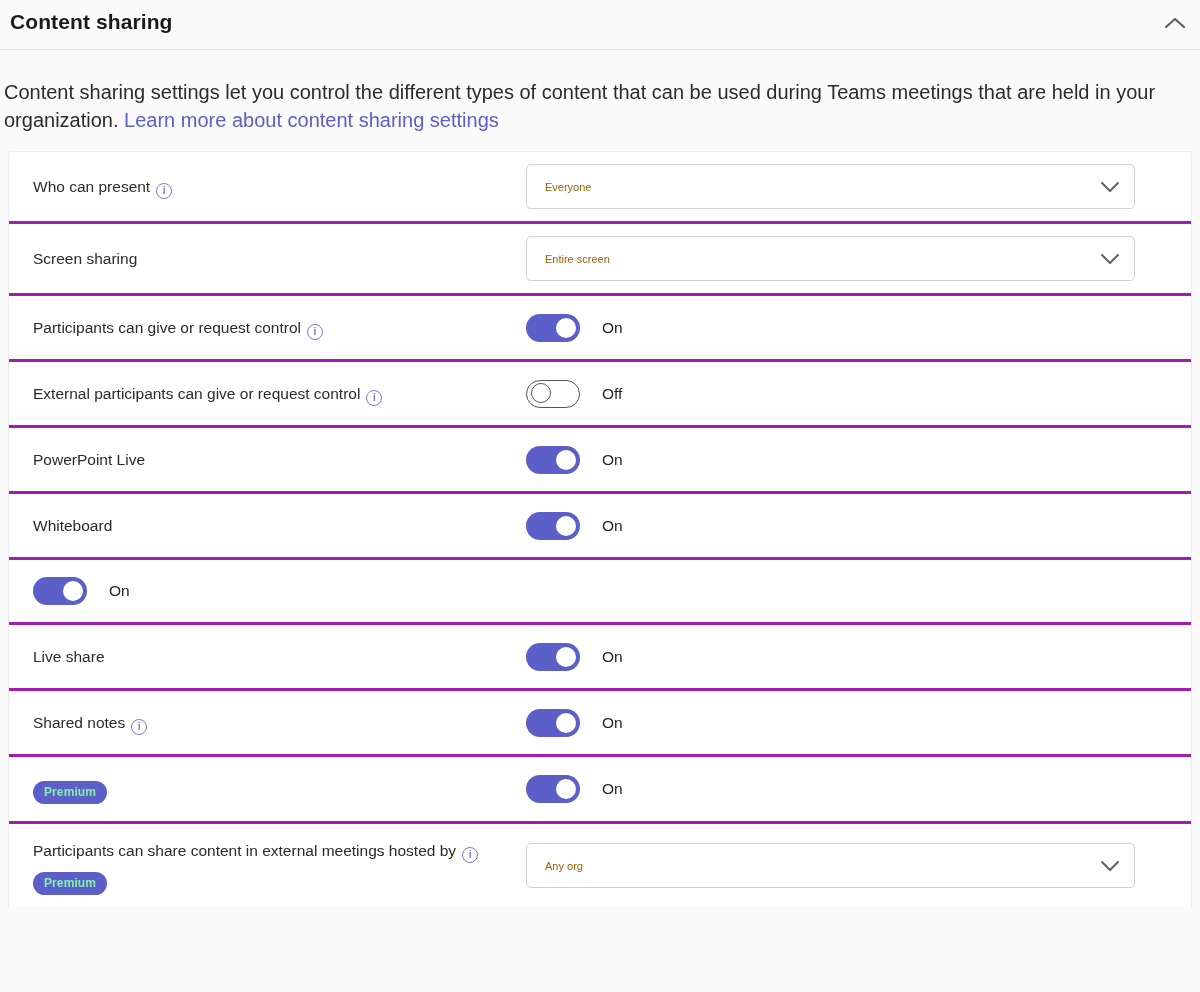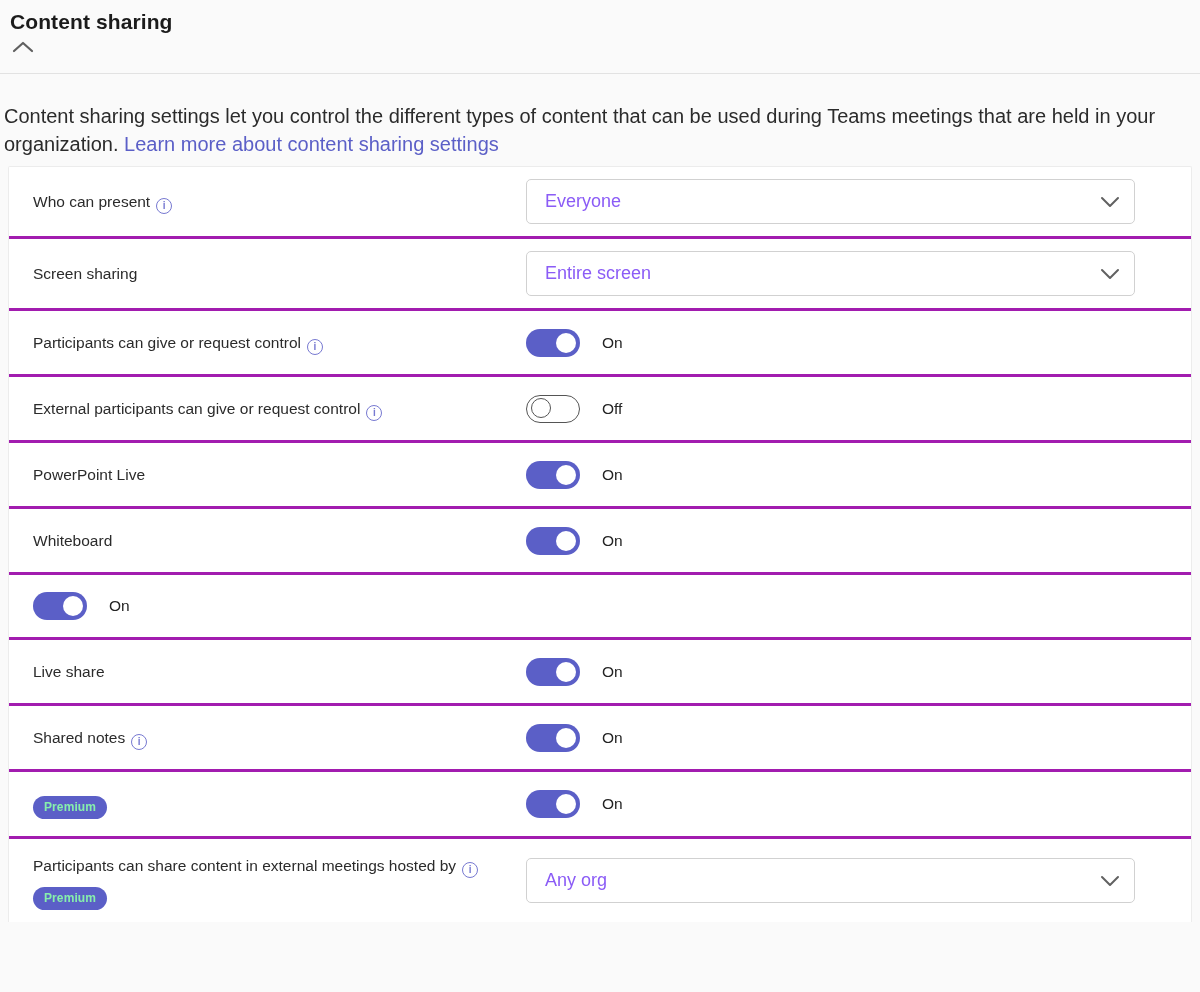--- a/index.html
+++ b/index.html
@@ -7,21 +7,20 @@
     width: 1200px; height: 992px;
     background: #fafafa;
     font-family: "Liberation Sans", sans-serif;
     color: #242424;
     overflow: hidden;
   }
   
   .section-header {
     display: flex; align-items: flex-start; justify-content: space-between;
     padding: 10px 12px 0 10px;
-    flex-direction: column;
   }
   .section-title {
     font-size: 21px; font-weight: 700; color: #1b1b1b;
     letter-spacing: 0.1px;
   }
   .collapse-btn {
     background: none; border: none; cursor: pointer;
     padding: 4px 2px; margin-top: 2px;
   }
   .header-rule {
@@ -31,21 +30,21 @@
   .section-desc {
     margin: 28px 10px 0 4px;
     font-size: 20px; line-height: 28px; color: #2b2b2b;
     max-width: 1180px;
   }
   .section-desc a {
     color: #5b5fc7; text-decoration: none; cursor: pointer;
   }
   
   .panel {
-    margin: 8px 8px 0 8px;
+    margin: 17px 8px 0 8px;
     background: #ffffff;
     border: 1px solid #ececec;
     border-bottom: none;
     border-radius: 2px 2px 0 0;
   }
   .row {
     display: flex; align-items: center;
     padding: 16px 56px 16px 24px;
   }
   .row + .row { border-top: 3px solid #a21caf; }
@@ -82,21 +81,21 @@
   
   .row-control { flex: 1; display: flex; align-items: center; }
   .dropdown {
     display: flex; align-items: center; justify-content: space-between;
     width: 100%; height: 45px;
     background: #ffffff;
     border: 1px solid #d1d1d1; border-radius: 5px;
     padding: 0 14px 0 18px;
     cursor: pointer;
   }
-  .dropdown-value { font-size: 18px; color: #8b5cf6; }
+  .dropdown-value { font-size: 11px; color: #a16207; }
   .chev-icon { display: inline-flex; }
   
   .toggle {
     position: relative;
     width: 54px; height: 28px;
     border-radius: 14px;
     cursor: pointer;
     border: none; padding: 0;
     flex-shrink: 0;
   }

